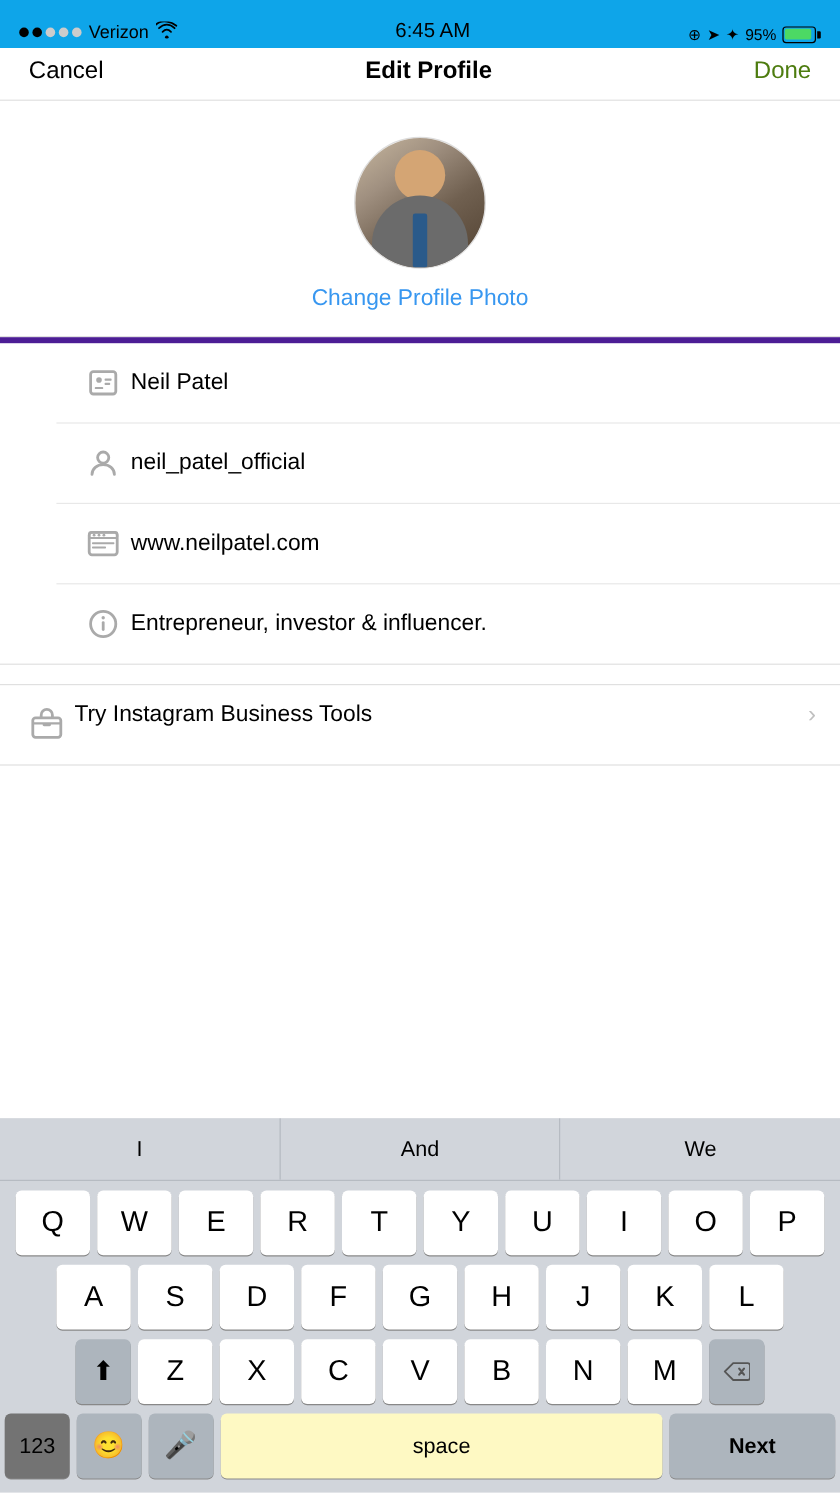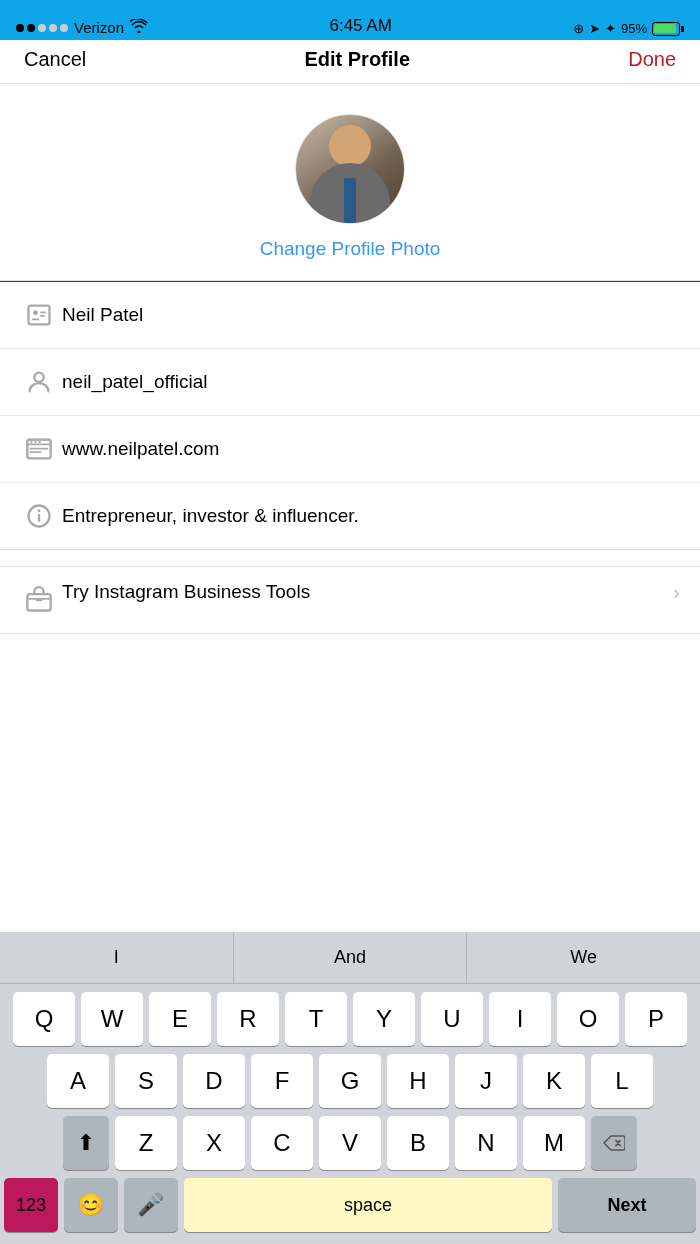--- a/index.html
+++ b/index.html
@@ -77,21 +77,21 @@
       color: #000;
       cursor: pointer;
     }
     .nav-title {
       font-size: 20px;
       font-weight: 700;
       color: #000;
     }
     .nav-done {
       font-size: 20px;
-      color: #b91c1c;
+      color: #4d7c0f;
       cursor: pointer;
     }
 
     
     .profile-section {
       display: flex;
       flex-direction: column;
       align-items: center;
       padding: 30px 0 20px;
       border-bottom: 1px solid #e0e0e0;
@@ -145,22 +145,23 @@
       border-radius: 2px;
     }
     .change-photo-link {
       font-size: 19px;
       color: #3897f0;
       cursor: pointer;
     }
 
     
     .form-section {
-      border-top: 1px solid #4c1d95;
+      border-top: 5px solid #4c1d95;
       border-bottom: 1px solid #e0e0e0;
+      padding-left: 47px;
     }
     .form-row {
       display: flex;
       align-items: center;
       padding: 14px 20px;
       border-bottom: 1px solid #e8e8e8;
       min-height: 60px;
     }
     .form-row:last-child {
       border-bottom: none;
@@ -263,21 +264,21 @@
       font-size: 22px;
       max-width: 46px;
       min-width: 46px;
     }
     .key.delete-key {
       background: #adb5bd;
       max-width: 46px;
       min-width: 46px;
     }
     .key.number-key {
-      background: #be185d;
+      background: #737373;
       font-size: 18px;
       max-width: 54px;
       min-width: 54px;
     }
     .key.emoji-key {
       background: #adb5bd;
       font-size: 22px;
       max-width: 54px;
       min-width: 54px;
     }

